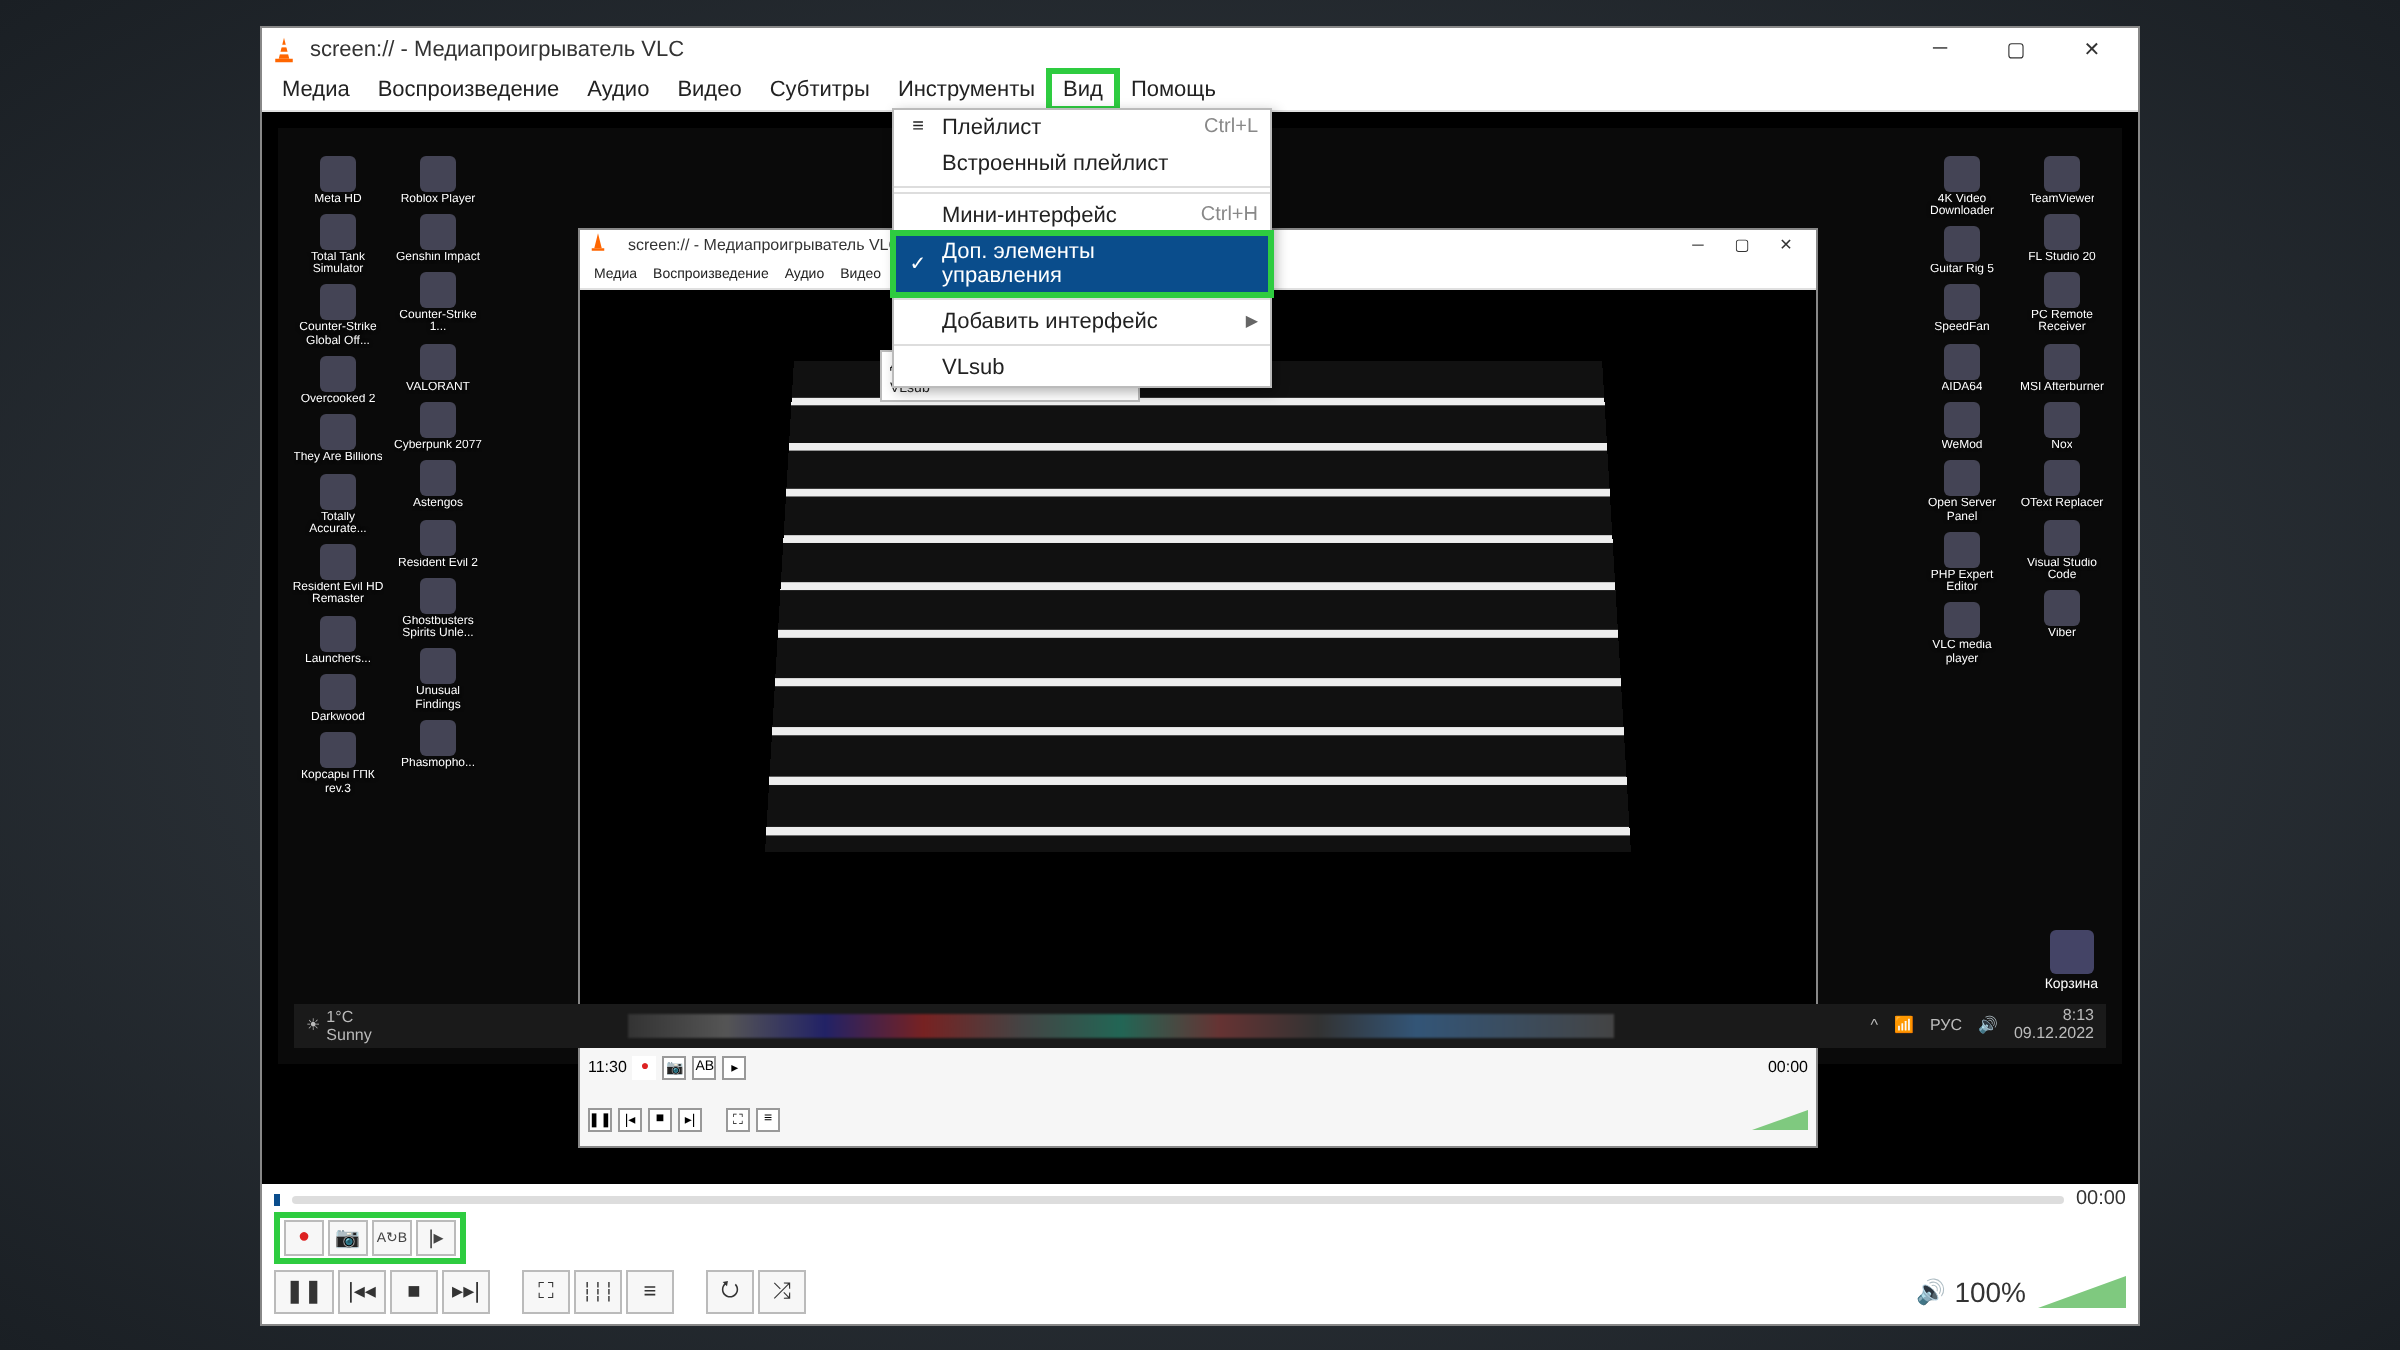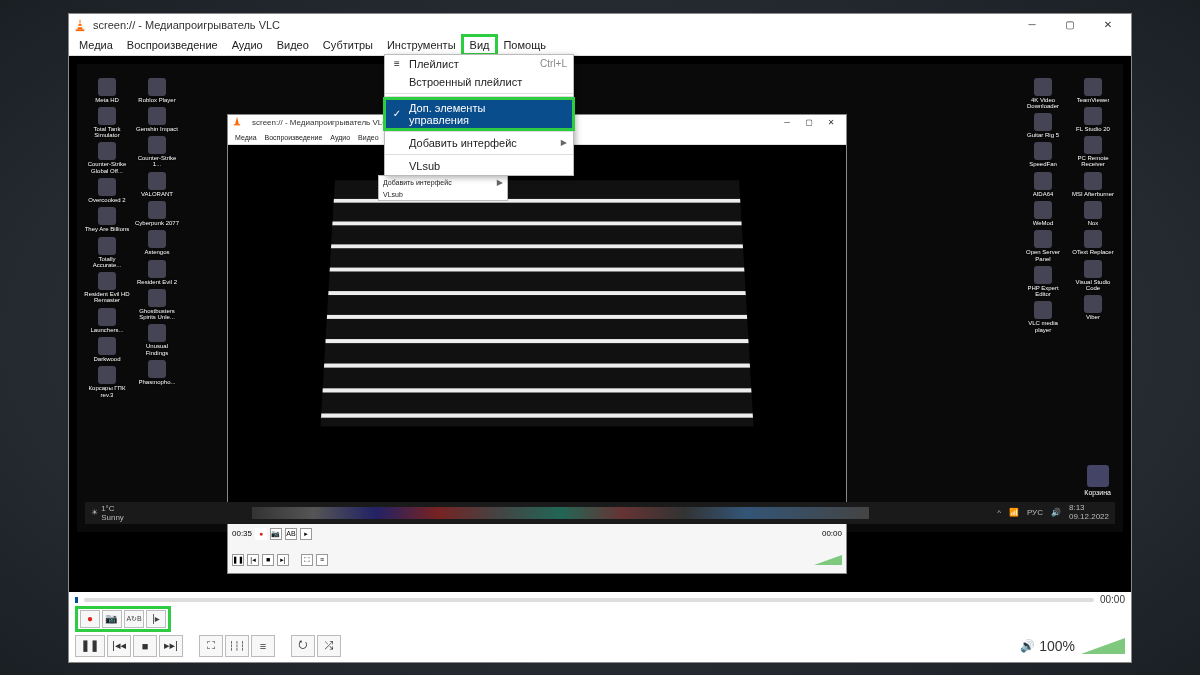--- a/index.html
+++ b/index.html
@@ -9,21 +9,21 @@
     background: radial-gradient(ellipse at center, #3a4148 0%, #1a1f24 100%);
     width: 1200px;
     height: 675px;
     overflow: hidden;
     position: relative;
     display: flex;
     align-items: center;
     justify-content: center;
   }
   .app-window {
-    width: 1064px;
+    width: 940px;
     height: 650px;
     background: #fff;
     border: 1px solid #888;
     display: flex;
     flex-direction: column;
     position: relative;
   }
   
   .titlebar {
     height: 22px;
@@ -176,21 +176,21 @@
     display:flex; align-items:center; padding:0 6px;
     gap:8px; color:#bbb; font-size:8px;
   }
   .captured-taskbar .weather { display:flex; align-items:center; gap:3px; }
   .captured-taskbar .center-blur {
     flex:1; margin:0 120px;
     height:12px;
     background: linear-gradient(90deg,#333,#555 10%,#226 20%,#722 30%,#444 40%,#265 50%,#633 60%,#333 70%,#357 80%,#444);
     filter: blur(0.6px);
   }
-  .captured-taskbar .clock { line-height:1.1; }
+  .captured-taskbar .clock { text-align:right; line-height:1.1; }
   
   .seek {
     height: 16px;
     display:flex; align-items:center; padding:0 6px;
     background:#fff;
     gap:6px;
   }
   .progress {
     width: 3px; height: 6px;
     background:#0a4d8c;
@@ -284,20 +284,25 @@
         <span class="label">Плейлист</span>
         <span class="shortcut">Ctrl+L</span>
       </div>
       <div class="dd-item">
         <span class="dd-check"></span>
         <span class="label">Встроенный плейлист</span>
         <span class="shortcut"></span>
       </div>
       <div class="dd-sep"></div>
       <div class="dd-sep"></div>
+      <div class="dd-item">
+        <span class="dd-check"></span>
+        <span class="label">Мини-интерфейс</span>
+        <span class="shortcut">Ctrl+H</span>
+      </div>
       <div class="dd-item highlighted">
         <span class="dd-check">✓</span>
         <span class="label">Доп. элементы управления</span>
         <span class="shortcut"></span>
       </div>
       <div class="dd-sep"></div>
       <div class="dd-item">
         <span class="dd-check"></span>
         <span class="label">Добавить интерфейс</span>
         <span class="dd-arrow">▶</span>
@@ -498,21 +503,21 @@
                 <span class="dd-arrow">▶</span>
               </div>
               <div class="dd-item">
                 <span class="label">VLsub</span>
               </div>
             </div>
           <div class="recursion-tunnel"></div>
         </div>
         <div class="nested-seek"></div>
         <div class="nested-controls">
-          <span style="font-size:8px;">00:35</span>
+          <span style="font-size:8px;">11:30</span>
           <div class="c" style="color:#d22;border:none;">●</div>
           <div class="c">📷</div>
           <div class="c">AB</div>
           <div class="c">▸</div>
           <span class="nested-time">00:00</span>
         </div>
         <div class="nested-controls">
           <div class="c">❚❚</div>
           <div class="c">|◂</div>
           <div class="c">■</div>

